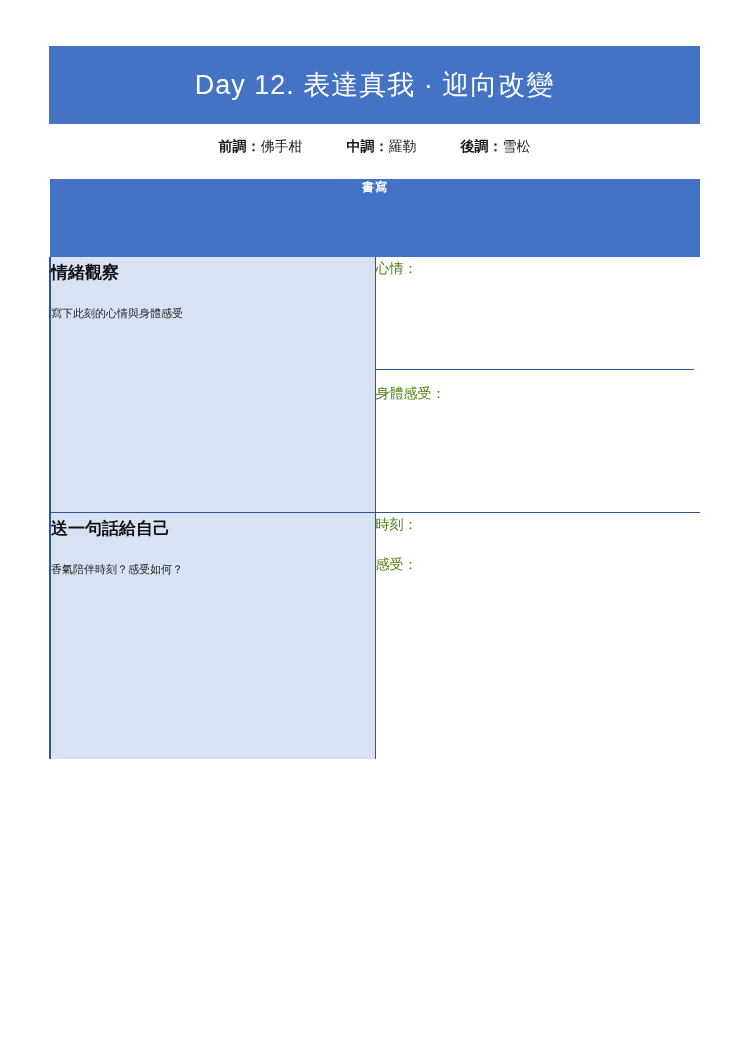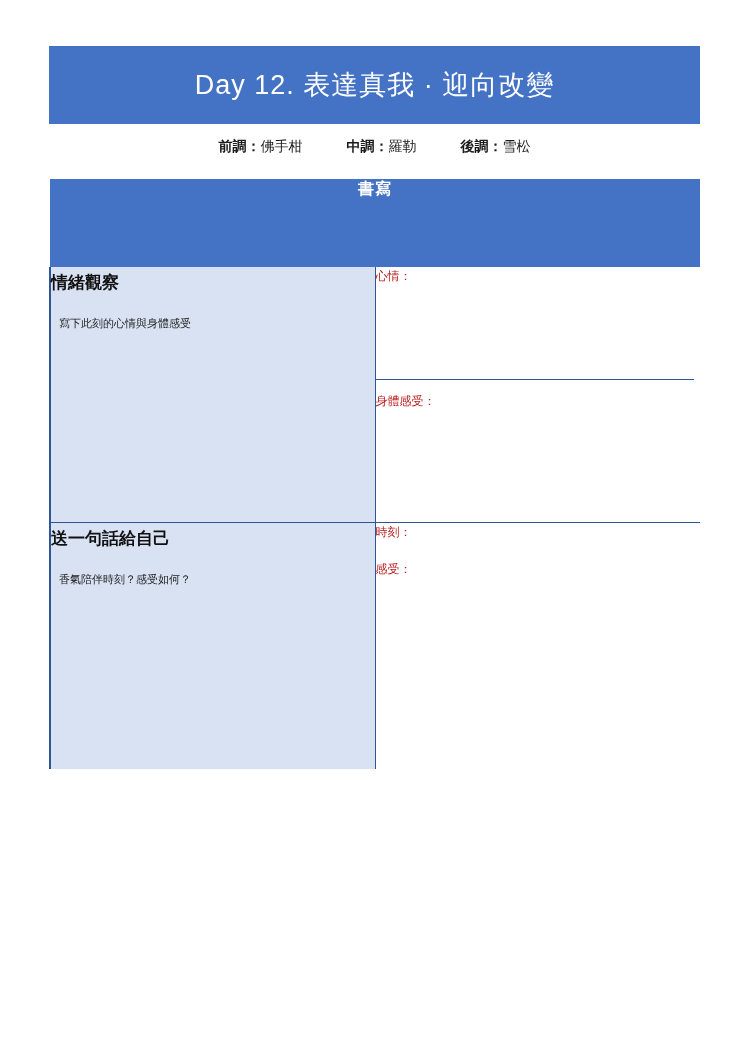--- a/index.html
+++ b/index.html
@@ -64,25 +64,25 @@
     border-collapse: collapse;
     table-layout: fixed;
   }
   .table td, .table th {
     vertical-align: top;
     padding: 0;
   }
 
   .header-cell {
     background: #4472c4;
-    height: 88px;
+    height: 78px;
     text-align: center;
     vertical-align: middle;
     color: #ffffff;
-    font-size: 16px;
+    font-size: 12px;
     font-weight: bold;
     letter-spacing: 1px;
   }
 
   .label-cell {
     width: 125px;
     background: #d9e2f3;
     border-left: 2px solid #2f5597;
     border-right: 1px solid #2f5597;
     padding: 20px 12px 12px 12px;
@@ -93,38 +93,37 @@
     font-size: 17px;
     font-weight: bold;
     line-height: 1.9;
     color: #111111;
   }
   .label-desc {
     margin-top: 14px;
     font-size: 11px;
     line-height: 1.9;
     color: #222222;
-    padding-left: 8px;
   }
 
   .content-cell {
     padding: 14px 12px 10px 14px;
     box-sizing: border-box;
     background: #ffffff;
   }
   .row-top-border > td {
     border-top: 1.5px solid #2f5597;
   }
   .row-bottom-border > td {
     border-bottom: 1.5px solid #2f5597;
   }
 
   .field-label {
-    font-size: 12px;
-    color: #b91c1c;
+    font-size: 14px;
+    color: #4d7c0f;
     line-height: 1.6;
   }
   .sub-divider {
     border-top: 1px solid #2f5597;
     margin: 0 6px 0 0;
   }
 
   .emo-top {
     height: 112px;
   }

